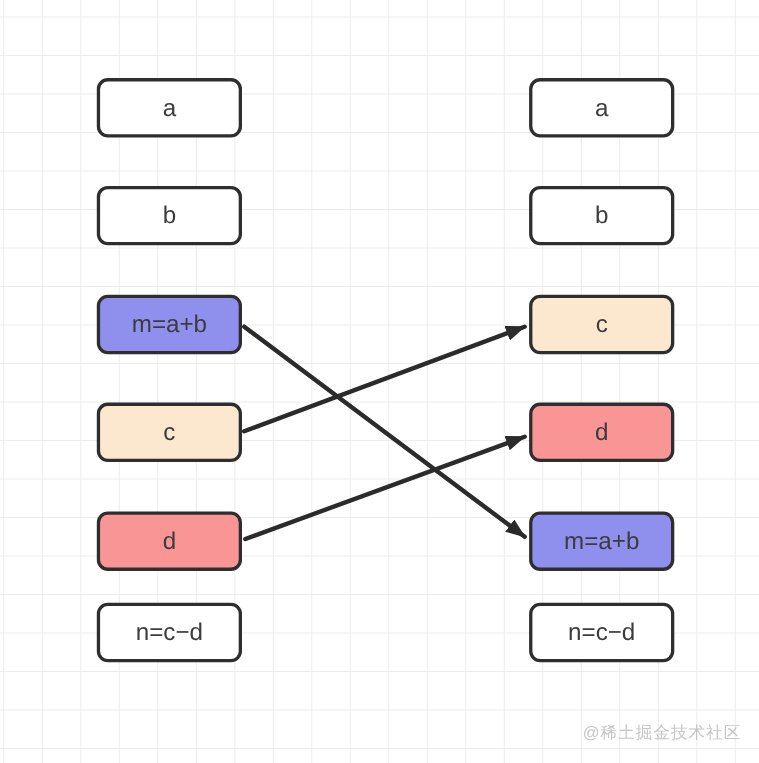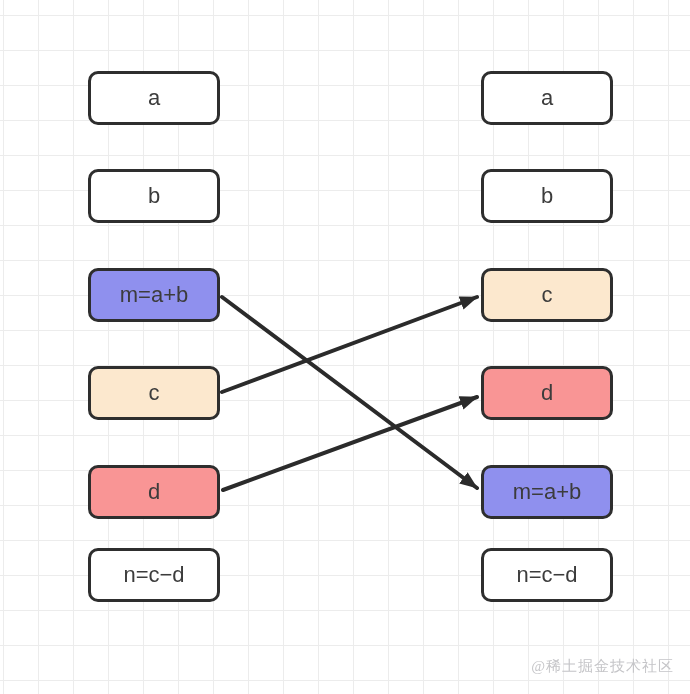--- a/index.html
+++ b/index.html
@@ -49,21 +49,20 @@
     stroke: #2b2b2b;
     stroke-width: 4;
     stroke-linecap: round;
   }
   .watermark {
     position: absolute;
     right: 16px; bottom: 18px;
     font-size: 15px;
     color: #c5c5c8;
     letter-spacing: 1px;
-    font-family: Liberation Serif, serif;
   }
 </style>
 </head>
 <body>
 
 <div class="canvas">
 
   <div class="node col-left r0 fill-white">
       <span>a</span>
     </div>

